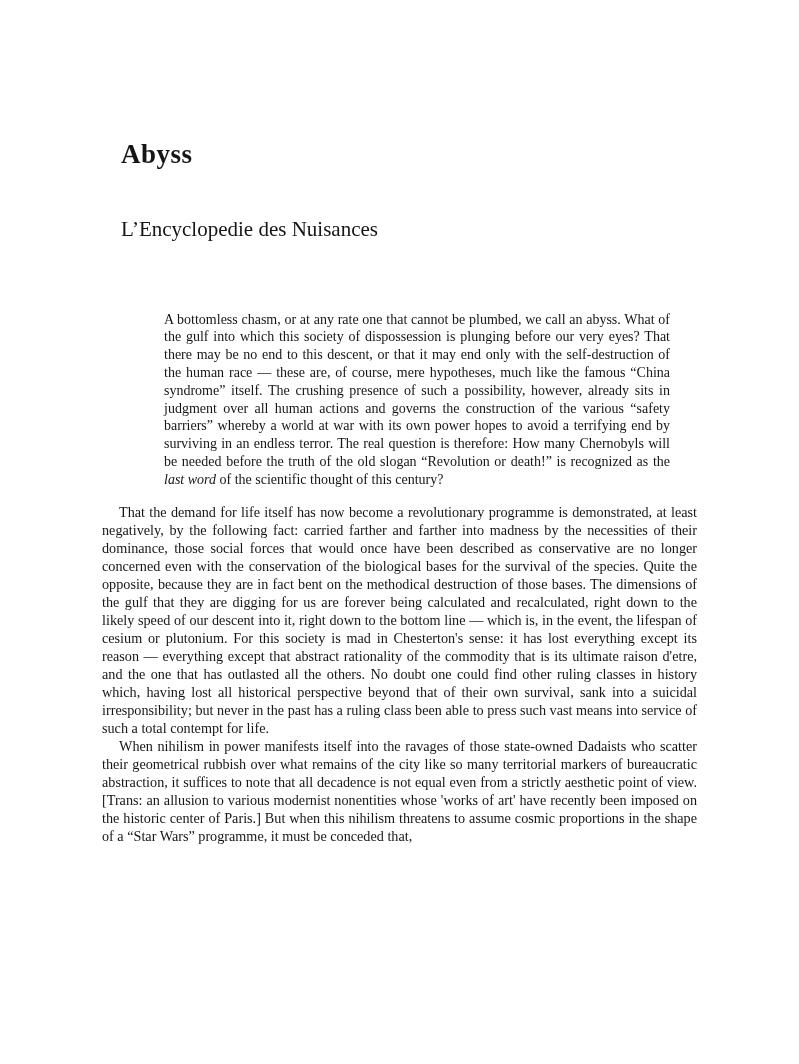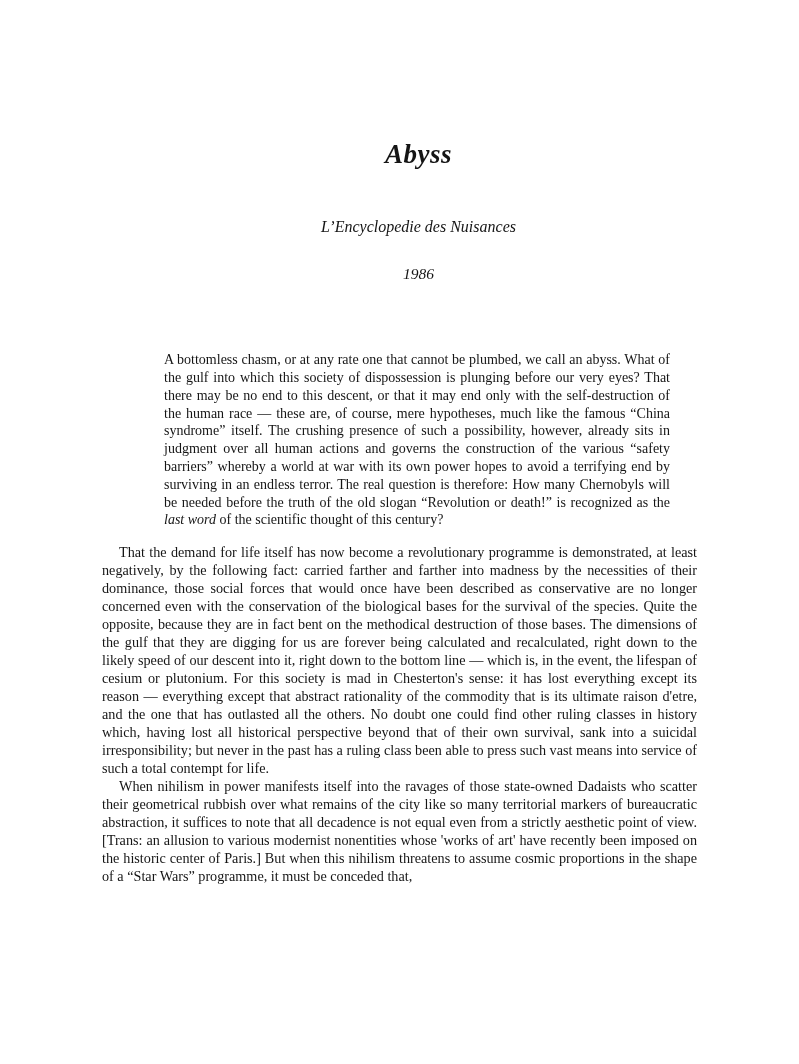--- a/index.html
+++ b/index.html
@@ -17,33 +17,32 @@
     color: #151515;
     -webkit-font-smoothing: antialiased;
   }
   .content {
     padding: 140px 102px 0 102px; 
   }
   
   .title-block {
     position: relative;
     left: 19px;
-    text-align: center;
-    font-style: italic;
+    text-align: left;
   }
   .doc-title {
     margin: 0;
     font-size: 27px;
     line-height: 1.05;
     font-weight: bold;
     letter-spacing: 0.5px;
   }
   .doc-author {
     margin: 49px 0 0 0;
-    font-size: 16px;
+    font-size: 21px;
     line-height: 1.2;
     font-weight: normal;
   }
   .doc-year {
     margin: 28px 0 0 0;
     font-size: 15.5px;
     line-height: 1.2;
     font-weight: normal;
   }
   .epigraph {
@@ -69,21 +68,20 @@
 </style>
 </head>
 <body>
 
 <div class="page">
   <div class="content">
 
     <div class="title-block">
       <h1 class="doc-title">Abyss</h1>
       <div class="doc-author">L’Encyclopedie des Nuisances</div>
-      <div class="doc-year">1986</div>
     </div>
 
     <div class="epigraph">
       <span>A bottomless chasm, or at any rate one that cannot be plumbed, we call an abyss. What of the gulf into which this society of dispossession is plunging before our very eyes? That there may be no end to this descent, or that it may end only with the self-destruction of the human race — these are, of course, mere hypotheses, much like the famous “China syndrome” itself. The crushing presence of such a possibility, however, already sits in judgment over all human actions and governs the construction of the various “safety barriers” whereby a world at war with its own power hopes to avoid a terrifying end by surviving in an endless terror. The real question is therefore: How many Chernobyls will be needed before the truth of the old slogan “Revolution or death!” is recognized as the </span><em>last word</em><span> of the scientific thought of this century?</span>
     </div>
 
     <div class="body-text">
       <p>That the demand for life itself has now become a revolutionary programme is demonstrated, at least negatively, by the following fact: carried farther and farther into madness by the necessities of their dominance, those social forces that would once have been described as conservative are no longer concerned even with the conservation of the biological bases for the survival of the species. Quite the opposite, because they are in fact bent on the methodical destruction of those bases. The dimensions of the gulf that they are digging for us are forever being calculated and recalculated, right down to the likely speed of our descent into it, right down to the bottom line — which is, in the event, the lifespan of cesium or plutonium. For this society is mad in Chesterton's sense: it has lost everything except its reason — everything except that abstract rationality of the commodity that is its ultimate raison d'etre, and the one that has outlasted all the others. No doubt one could find other ruling classes in history which, having lost all historical perspective beyond that of their own survival, sank into a suicidal irresponsibility; but never in the past has a ruling class been able to press such vast means into service of such a total contempt for life.</p>
       <p>When nihilism in power manifests itself into the ravages of those state-owned Dadaists who scatter their geometrical rubbish over what remains of the city like so many territorial markers of bureaucratic abstraction, it suffices to note that all decadence is not equal even from a strictly aesthetic point of view. [Trans: an allusion to various modernist nonentities whose 'works of art' have recently been imposed on the historic center of Paris.] But when this nihilism threatens to assume cosmic proportions in the shape of a “Star Wars” programme, it must be conceded that,</p>
     </div>

